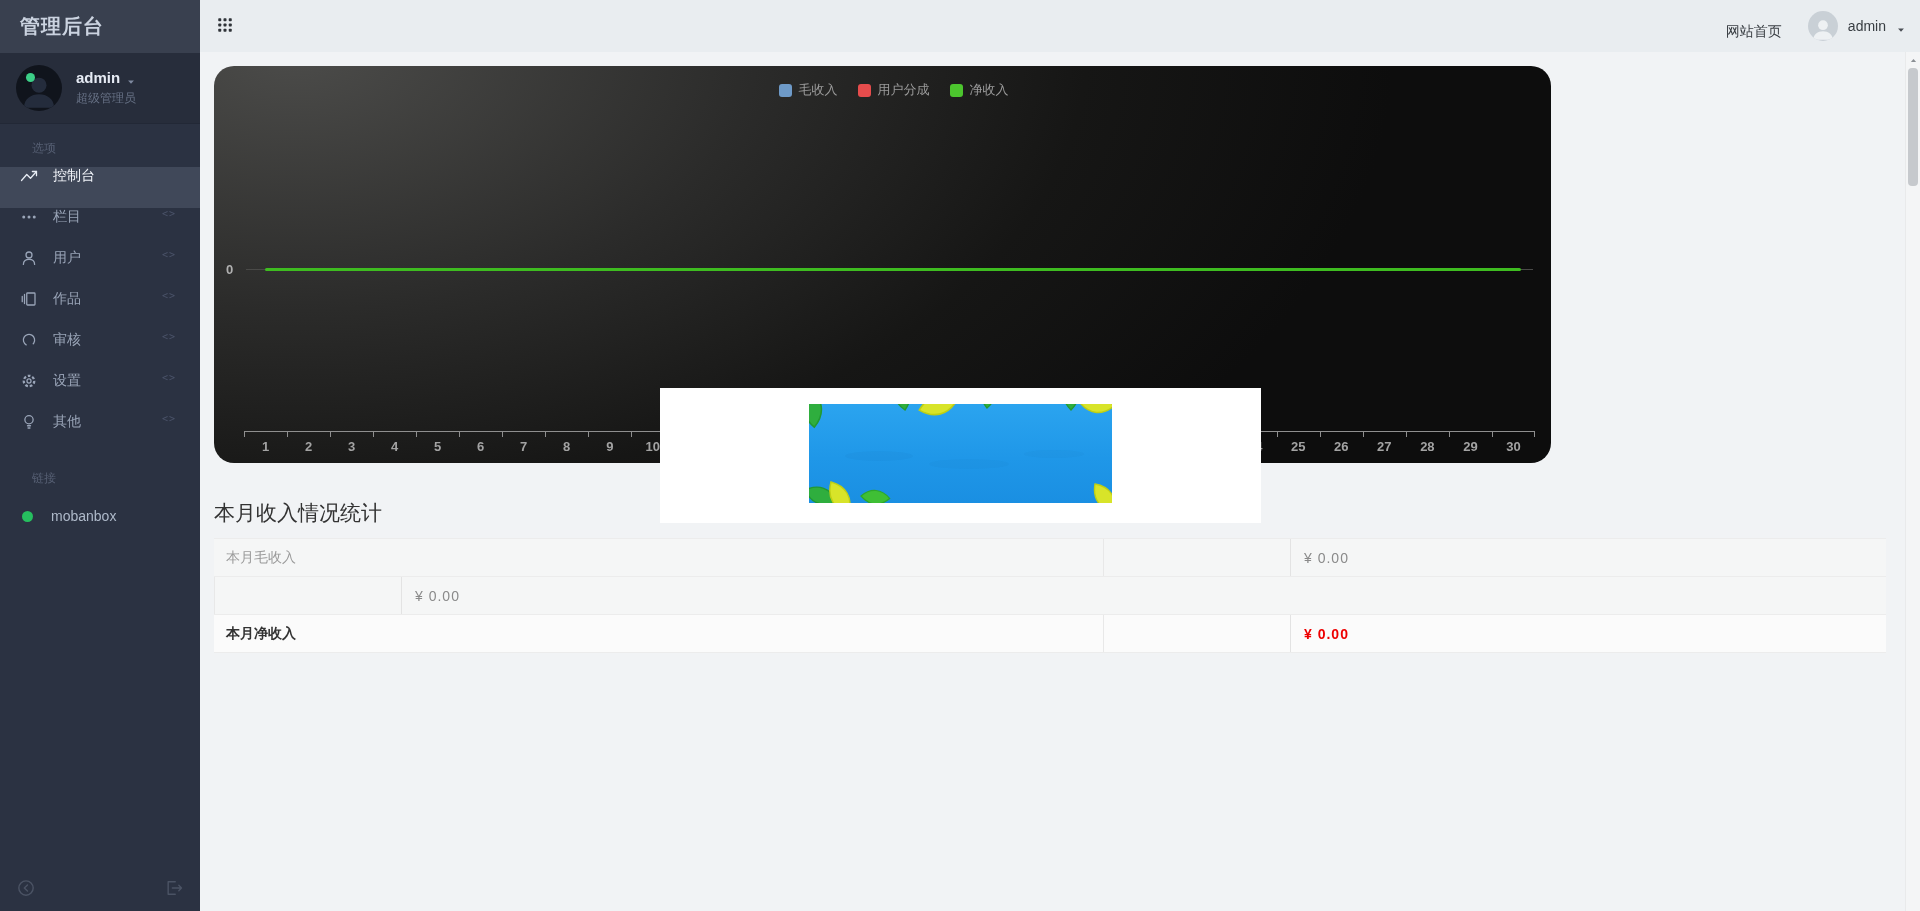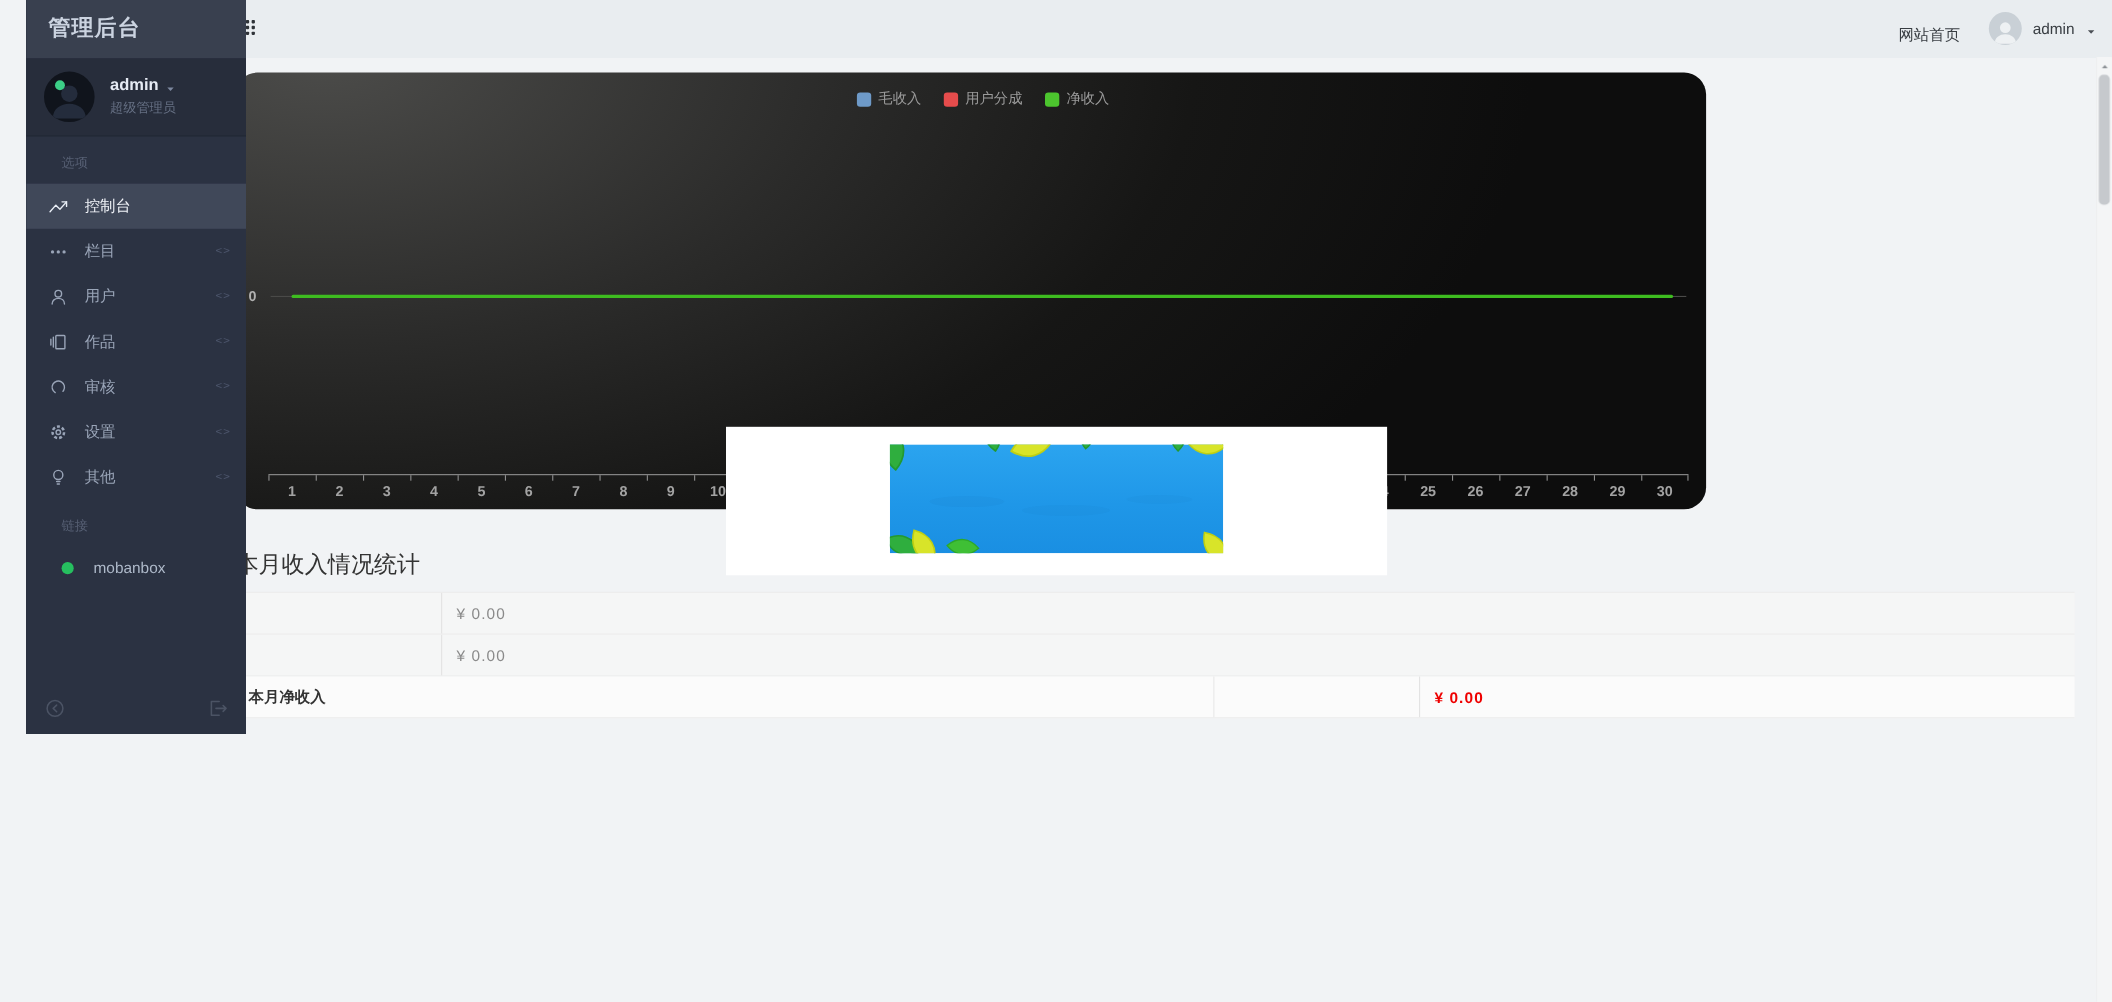--- a/index.html
+++ b/index.html
@@ -1,46 +1,46 @@
 <!DOCTYPE html>
 <html><head>
 <meta charset="utf-8">
 <style>
   * { margin:0; padding:0; box-sizing:border-box; }
   html,body { width:1920px; height:911px; overflow:hidden;
     font-family:"Liberation Sans","DejaVu Sans",sans-serif; background:#f1f3f5; }
 
   
-  .sidebar { position:fixed; left:0; top:0; width:200px; height:667px;
-    background:#2b3242; z-index:30;margin-left:24px; }
+  .sidebar { position:fixed; left:0; top:0; width:200px; height:911px;
+    background:#2b3242; z-index:30; }
   .brand { height:53px; background:#39404f; color:#cbd3e0; font-size:20px;
     font-weight:bold; line-height:53px; padding-left:20px; letter-spacing:1px; }
   .profile { background:#272d3b; padding:12px 16px; display:flex; align-items:center;
     border-bottom:1px solid #222836; }
   .p-avatar { position:relative; width:46px; height:46px; border-radius:50%;
     background:#10141c; color:#242c3c; flex:0 0 46px; display:flex;
     align-items:center; justify-content:center; overflow:hidden; }
   .p-avatar svg { width:40px; height:40px; margin-top:6px; }
   .p-dot { position:absolute; left:10px; top:8px; width:9px; height:9px; z-index:2;
     border-radius:50%; background:#3ccf87; }
   .p-info { margin-left:14px; }
   .p-name { color:#e6ebf4; font-size:15px; font-weight:bold; display:flex; align-items:center; gap:6px; }
   .p-name .caret { color:#7e89a0; width:10px; height:10px; }
   .p-role { color:#667084; font-size:12px; margin-top:4px; }
   .nav-section { color:#565f73; font-size:12px; padding:16px 32px 10px; }
-  .menu-item { height:41px; display:flex; align-items:center; padding:0 14px 0 20px;
+  .menu-item { height:41px; display:flex; align-items:flex-start; padding:0 24px 0 20px;
     color:#9aa5b8; font-size:14px; cursor:pointer; }
   .menu-item.active { background:#404859; color:#f0f3f8; }
   .mi-icon { width:18px; height:18px; color:#9aa5b8; }
   .menu-item.active .mi-icon { color:#e8edf5; }
   .mi-icon svg { width:18px; height:18px; display:block; }
   .mi-label { margin-left:15px; }
   .mi-arrow { margin-left:auto; font-size:10px; color:#58617a; opacity:.7; letter-spacing:1px;
     font-family:"DejaVu Sans Mono",monospace; }
-  .link-item { height:38px; display:flex; align-items:center; padding-left:32px;
+  .link-item { height:38px; display:flex; align-items:center; padding-left:22px;
     color:#aeb9c9; font-size:14px; cursor:pointer; }
   .link-dot { width:11px; height:11px; border-radius:50%; background:#26bf5f; margin-right:18px; }
   .side-bottom { position:absolute; bottom:0; left:0; right:0; height:46px;
     display:flex; align-items:center; justify-content:space-between; padding:0 16px;
     color:#4b5364; }
   .side-bottom .sb-icon { width:20px; height:20px; cursor:pointer; }
   .side-bottom svg { width:20px; height:20px; display:block; }
 
   
   .topbar { position:fixed; left:200px; top:0; right:0; height:52px; background:#e9edf0;
@@ -336,20 +336,21 @@
         <use href="#leaf" transform="translate(22,78) rotate(15) scale(1.05)" fill="#d8e429" stroke="#bfcf13"></use>
         <use href="#leaf" transform="translate(52,92) rotate(-40) scale(0.85)" fill="#3fbf35" stroke="#2da828"></use>
         <use href="#leaf" transform="translate(286,80) rotate(10) scale(1.0)" fill="#d8e429" stroke="#bfcf13"></use>
       </g>
     </svg>
   </div>
 
   <div class="stats-title">本月收入情况统计</div>
   <div class="stats-table" id="stats-mount">
       <div class="srow">
+    <div class="scell c-label">本月毛收入</div>
     <div class="scell c-mid"></div>
     <div class="scell c-val">¥ 0.00</div>
   </div>
       <div class="srow">
     <div class="scell c-mid"></div>
     <div class="scell c-val">¥ 0.00</div>
   </div>
       <div class="srow em">
     <div class="scell c-label">本月净收入</div>
     <div class="scell c-mid"></div>

